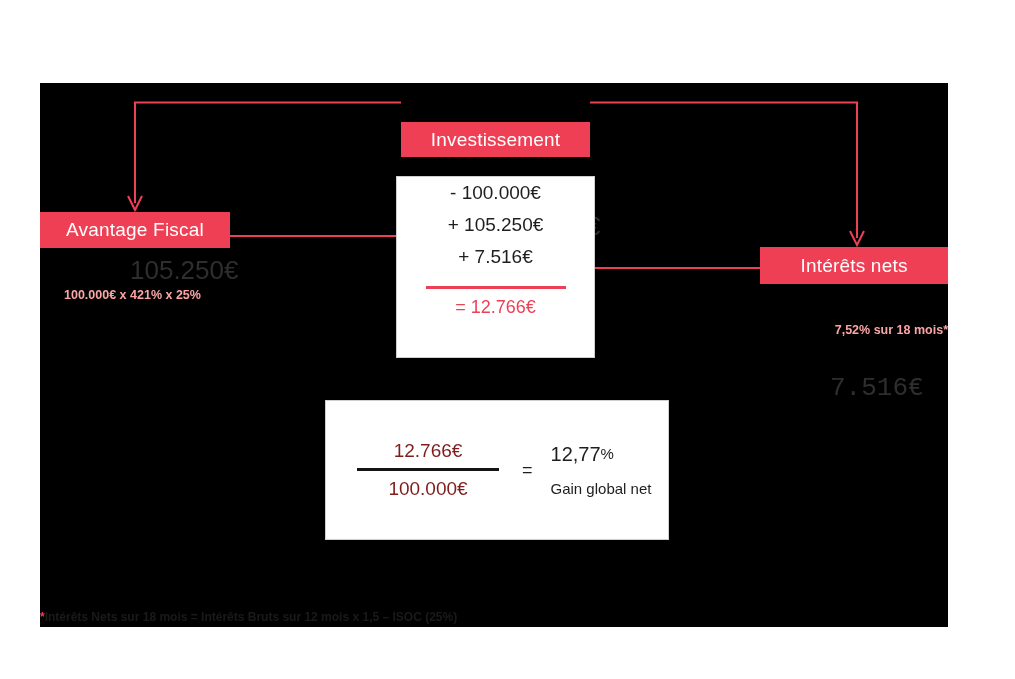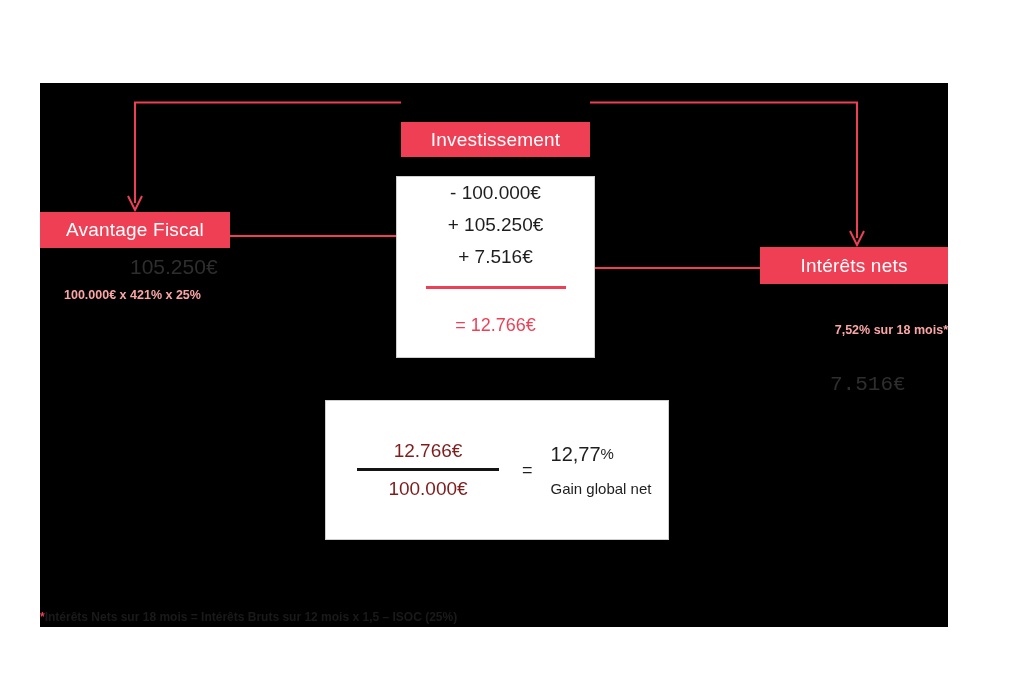--- a/index.html
+++ b/index.html
@@ -55,21 +55,21 @@
     left: 720px;  
     top:  164px;  
     width: 188px;
     height: 37px;
   }
 
   
   .sublabel {
     position: absolute;
     color: #2e2e2e;
-    font-size: 21px;
+    font-size: 26px;
     white-space: nowrap;
     z-index: 4;
   }
   .subnote {
     position: absolute;
     color: #fca5a5;
     font-size: 12.5px;
     font-weight: bold;
     white-space: nowrap;
     z-index: 4;
@@ -110,21 +110,21 @@
   .calc-rule {
     width: 140px;
     height: 3px;
     background: #ef3f55;
     margin: 13px auto 0 auto;
   }
   .calc-total {
     text-align: center;
     color: #ef3f55;
     font-size: 18px;
-    margin-top: 26px;
+    margin-top: 8px;
   }
 
   
   #ratio-inner {
     display: flex;
     align-items: center;
     height: 100%;
     padding-left: 22px;
     box-sizing: border-box;
   }

